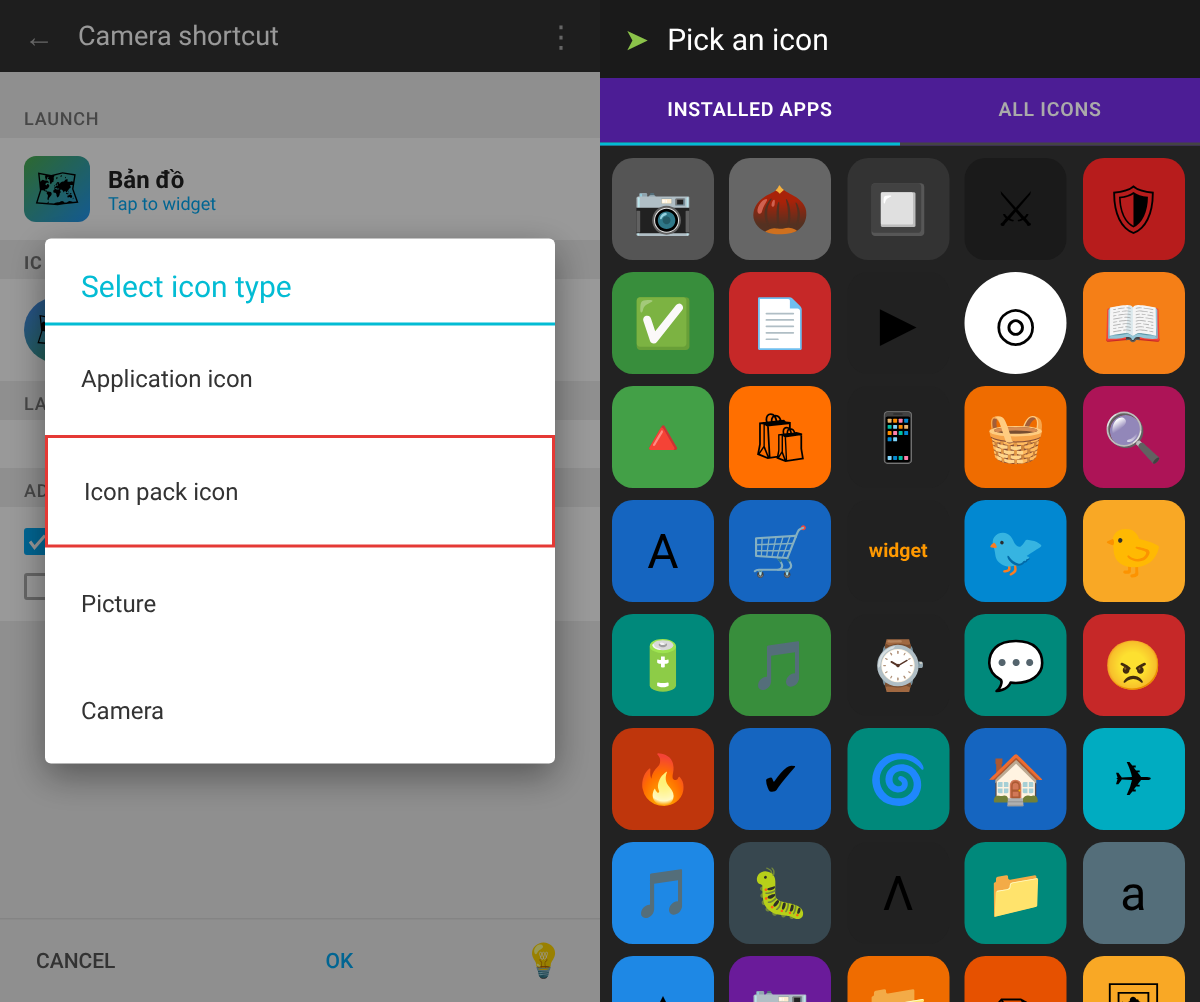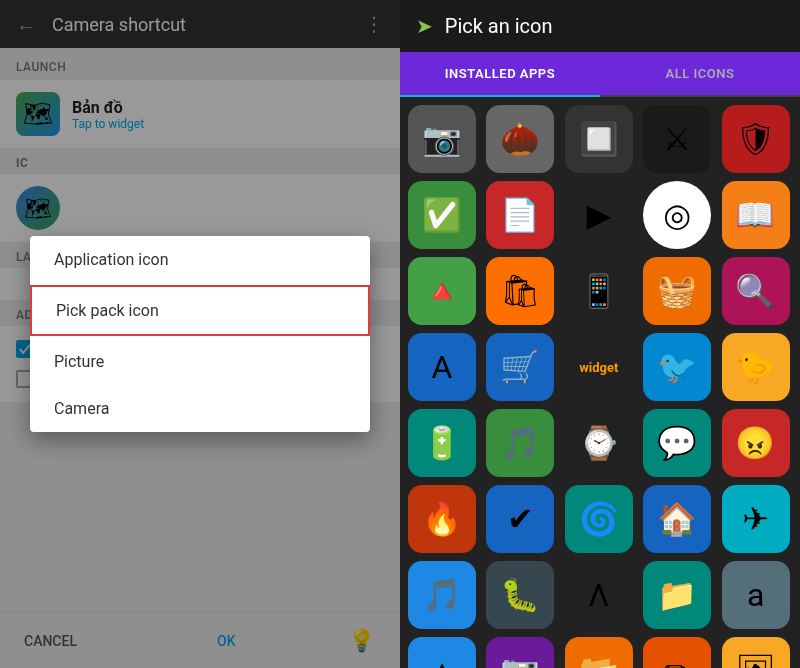--- a/index.html
+++ b/index.html
@@ -21,21 +21,21 @@
       height: 48px;
       display: flex;
       align-items: center;
       gap: 16px;
     }
     .left-header-icon { font-size: 20px; color: #aaa; }
     .left-header-title { font-size: 18px; font-weight: 400; flex: 1; }
     .left-header-more { font-size: 20px; color: #aaa; }
 
     .left-section-label {
-      padding: 12px 16px 6px;
+      padding: 24px 16px 6px;
       font-size: 12px;
       color: #777;
       font-weight: 500;
       letter-spacing: 0.5px;
     }
 
     .launch-section {
       background: #fff;
       padding: 12px 16px;
       display: flex;
@@ -168,21 +168,21 @@
       box-shadow: 0 8px 24px rgba(0,0,0,0.4);
     }
     .modal-title {
       padding: 20px 24px 12px;
       font-size: 20px;
       color: #03BCD4;
       font-weight: 400;
       border-bottom: 2px solid #03BCD4;
     }
     .modal-item {
-      padding: 14px 24px;
+      padding: 26px 24px;
       font-size: 16px;
       color: #333;
       cursor: pointer;
     }
     .modal-item.highlighted {
       border: 2px solid #e53935;
       margin: 2px 0;
     }
 
     
@@ -199,21 +199,21 @@
       display: flex;
       align-items: center;
       padding: 0 16px;
       gap: 12px;
     }
     .right-header-arrow { font-size: 20px; color: #8BC34A; }
     .right-header-title { font-size: 20px; color: #fff; font-weight: 400; }
 
     .tabs {
       display: flex;
-      background: #6d28d9;
+      background: #4c1d95;
       border-bottom: 2px solid #444;
     }
     .tab {
       flex: 1;
       padding: 14px 0;
       text-align: center;
       font-size: 13px;
       font-weight: 600;
       letter-spacing: 0.5px;
       color: #aaa;
@@ -345,22 +345,23 @@
   </div>
 
   <div class="bottom-bar">
     <span class="btn-cancel">Cancel</span>
     <span class="btn-ok">OK</span>
     <span class="lightbulb-icon">💡</span>
   </div>
 
   <div class="modal-overlay">
     <div class="modal">
+      <div class="modal-title">Select icon type</div>
       <div class="modal-item">Application icon</div>
-      <div class="modal-item highlighted">Pick pack icon</div>
+      <div class="modal-item highlighted">Icon pack icon</div>
       <div class="modal-item">Picture</div>
       <div class="modal-item">Camera</div>
     </div>
   </div>
 </div>
 
 <div class="right-panel">
   <div class="right-header">
     <span class="right-header-arrow">➤</span>
     <span class="right-header-title">Pick an icon</span>

